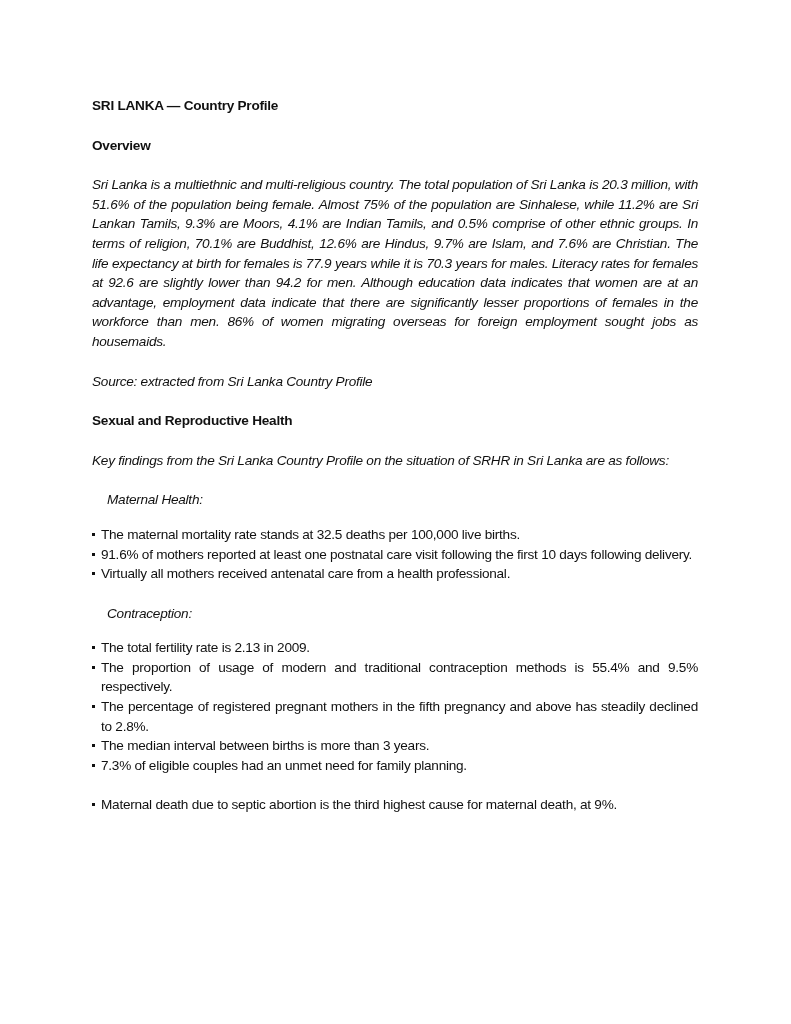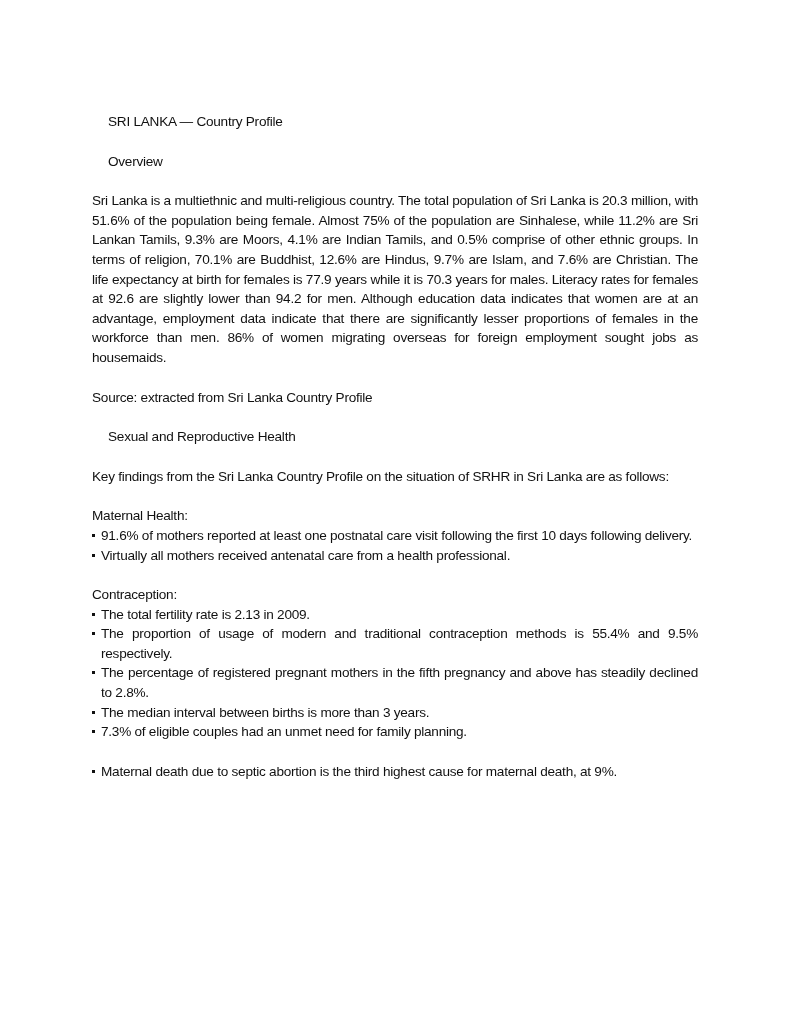--- a/index.html
+++ b/index.html
@@ -3,26 +3,26 @@
 <meta charset="utf-8">
 <style>
   html, body { margin: 0; padding: 0; background: #ffffff; }
   body { width: 791px; height: 1024px; position: relative; overflow: hidden; }
   .page {
     position: absolute; left: 92px; top: 96px; width: 606px;
     font-family: "Liberation Sans", sans-serif;
     font-size: 13.6px; line-height: 19.6px; color: #111111;
     letter-spacing: -0.25px;
   }
-  .title, .heading { font-weight: normal; margin: 16px; }
+  .title, .heading { font-weight: bold; margin: 0; }
   .title { margin-bottom: 20px; }
   .heading { margin-bottom: 20px; }
-  p { margin: 0 0 20px 0; }
+  p { margin: 0 0 20px 0; font-style: italic; }
   .justify { text-align: justify; }
-  .sub { margin: 0; }
+  .sub { margin: 15px; }
   ul { list-style: none; margin: 0 0 20px 0; padding: 0; }
   li { position: relative; padding-left: 9px; text-align: justify; }
   li .bullet {
     position: absolute; left: 0; top: 8px; width: 3px; height: 3px; background: #111;
   }
 </style>
 </head>
 <body>
 
 <div class="page">
@@ -31,20 +31,21 @@
   <h2 class="heading" style="font-size:13.6px">Overview</h2>
   <p class="justify">Sri Lanka is a multiethnic and multi-religious country. The total population of Sri Lanka is 20.3 million, with 51.6% of the population being female. Almost 75% of the population are Sinhalese, while 11.2% are Sri Lankan Tamils, 9.3% are Moors, 4.1% are Indian Tamils, and 0.5% comprise of other ethnic groups. In terms of religion, 70.1% are Buddhist, 12.6% are Hindus, 9.7% are Islam, and 7.6% are Christian. The life expectancy at birth for females is 77.9 years while it is 70.3 years for males. Literacy rates for females at 92.6 are slightly lower than 94.2 for men. Although education data indicates that women are at an advantage, employment data indicate that there are significantly lesser proportions of females in the workforce than men. 86% of women migrating overseas for foreign employment sought jobs as housemaids.</p>
   <p>Source: extracted from Sri Lanka Country Profile</p>
 
   <h2 class="heading" style="font-size:13.6px">Sexual and Reproductive Health</h2>
   <p class="justify">Key findings from the Sri Lanka Country Profile on the situation of SRHR in Sri Lanka are as follows:</p>
 
   <div>
     <p class="sub">Maternal Health:</p>
     <ul>
+      <li><span class="bullet"></span><span>The maternal mortality rate stands at 32.5 deaths per 100,000 live births.</span></li>
       <li><span class="bullet"></span><span>91.6% of mothers reported at least one postnatal care visit following the first 10 days following delivery.</span></li>
       <li><span class="bullet"></span><span>Virtually all mothers received antenatal care from a health professional.</span></li>
     </ul>
   </div>
 
   <div>
     <p class="sub">Contraception:</p>
     <ul>
       <li><span class="bullet"></span><span>The total fertility rate is 2.13 in 2009.</span></li>
       <li><span class="bullet"></span><span>The proportion of usage of modern and traditional contraception methods is 55.4% and 9.5% respectively.</span></li>

